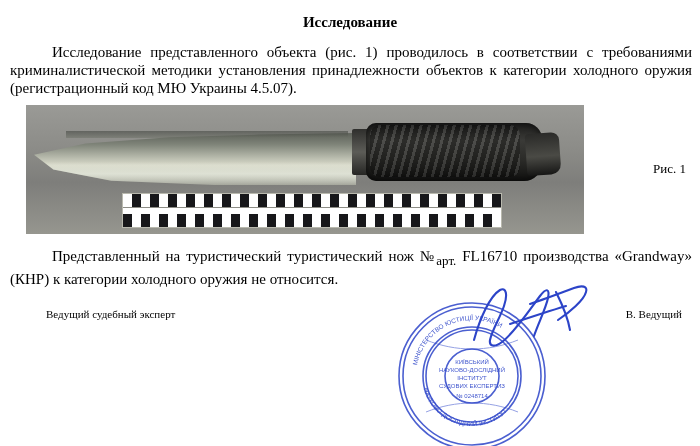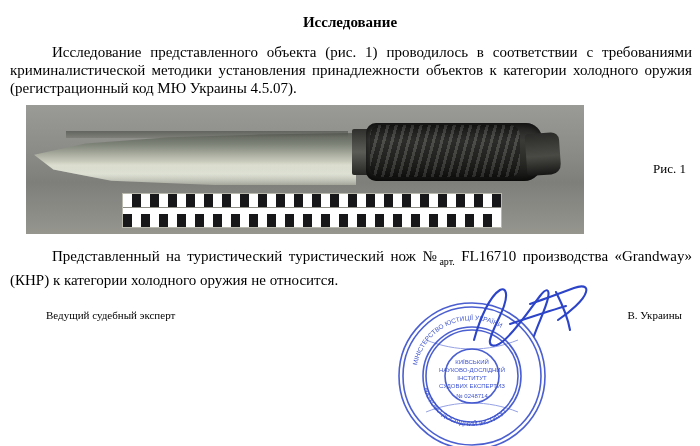--- a/index.html
+++ b/index.html
@@ -177,21 +177,21 @@
     font-size: 13px;
   }
 
   #section-conclusion-heading {
     margin-top: 9px;
   }
   #conclusion-paragraph {
     margin-top: 2px;
   }
   .sub {
-    font-size: 10px;
+    font-size: 13px;
     vertical-align: sub;
   }
 
   .signature-row {
     position: relative;
     margin-top: 20px;
     padding: 0 14px 0 46px;
     font-size: 11px;
     height: 26px;
   }
@@ -251,21 +251,21 @@
       </div>
     </div>
     <div class="fig-caption">Рис. 1</div>
   </div>
 
 
   <p class="para indent" id="conclusion-paragraph"><span>Представленный на туристический туристический нож №</span><span class="sub">арт.</span><span> FL16710 производства «Grandway» (КНР) к категории холодного оружия не относится.</span></p>
 
   <div class="signature-row">
     <span class="sig-left">Ведущий судебный эксперт</span>
-    <span class="sig-right">В. Украины</span>
+    <span class="sig-right">В. Ведущий</span>
   </div>
 
   <div class="stamp-area">
 
     <div class="handsig">
       <svg width="130" height="80" viewBox="0 0 130 80">
         <g fill="none" stroke="#2c44c8" stroke-width="2.1" stroke-linecap="round" stroke-linejoin="round">
           <path d="M4,62 C10,40 20,18 30,12 C36,9 38,16 34,28 C30,40 22,52 20,62 C19,68 24,70 32,64 C44,55 58,34 70,18 C76,10 80,10 78,20 C76,30 68,46 64,58"></path>
           <path d="M60,26 C72,22 88,16 104,10 C112,7 118,8 116,14 C114,22 100,34 88,42"></path>
           <path d="M86,14 C92,26 98,40 100,52"></path>

